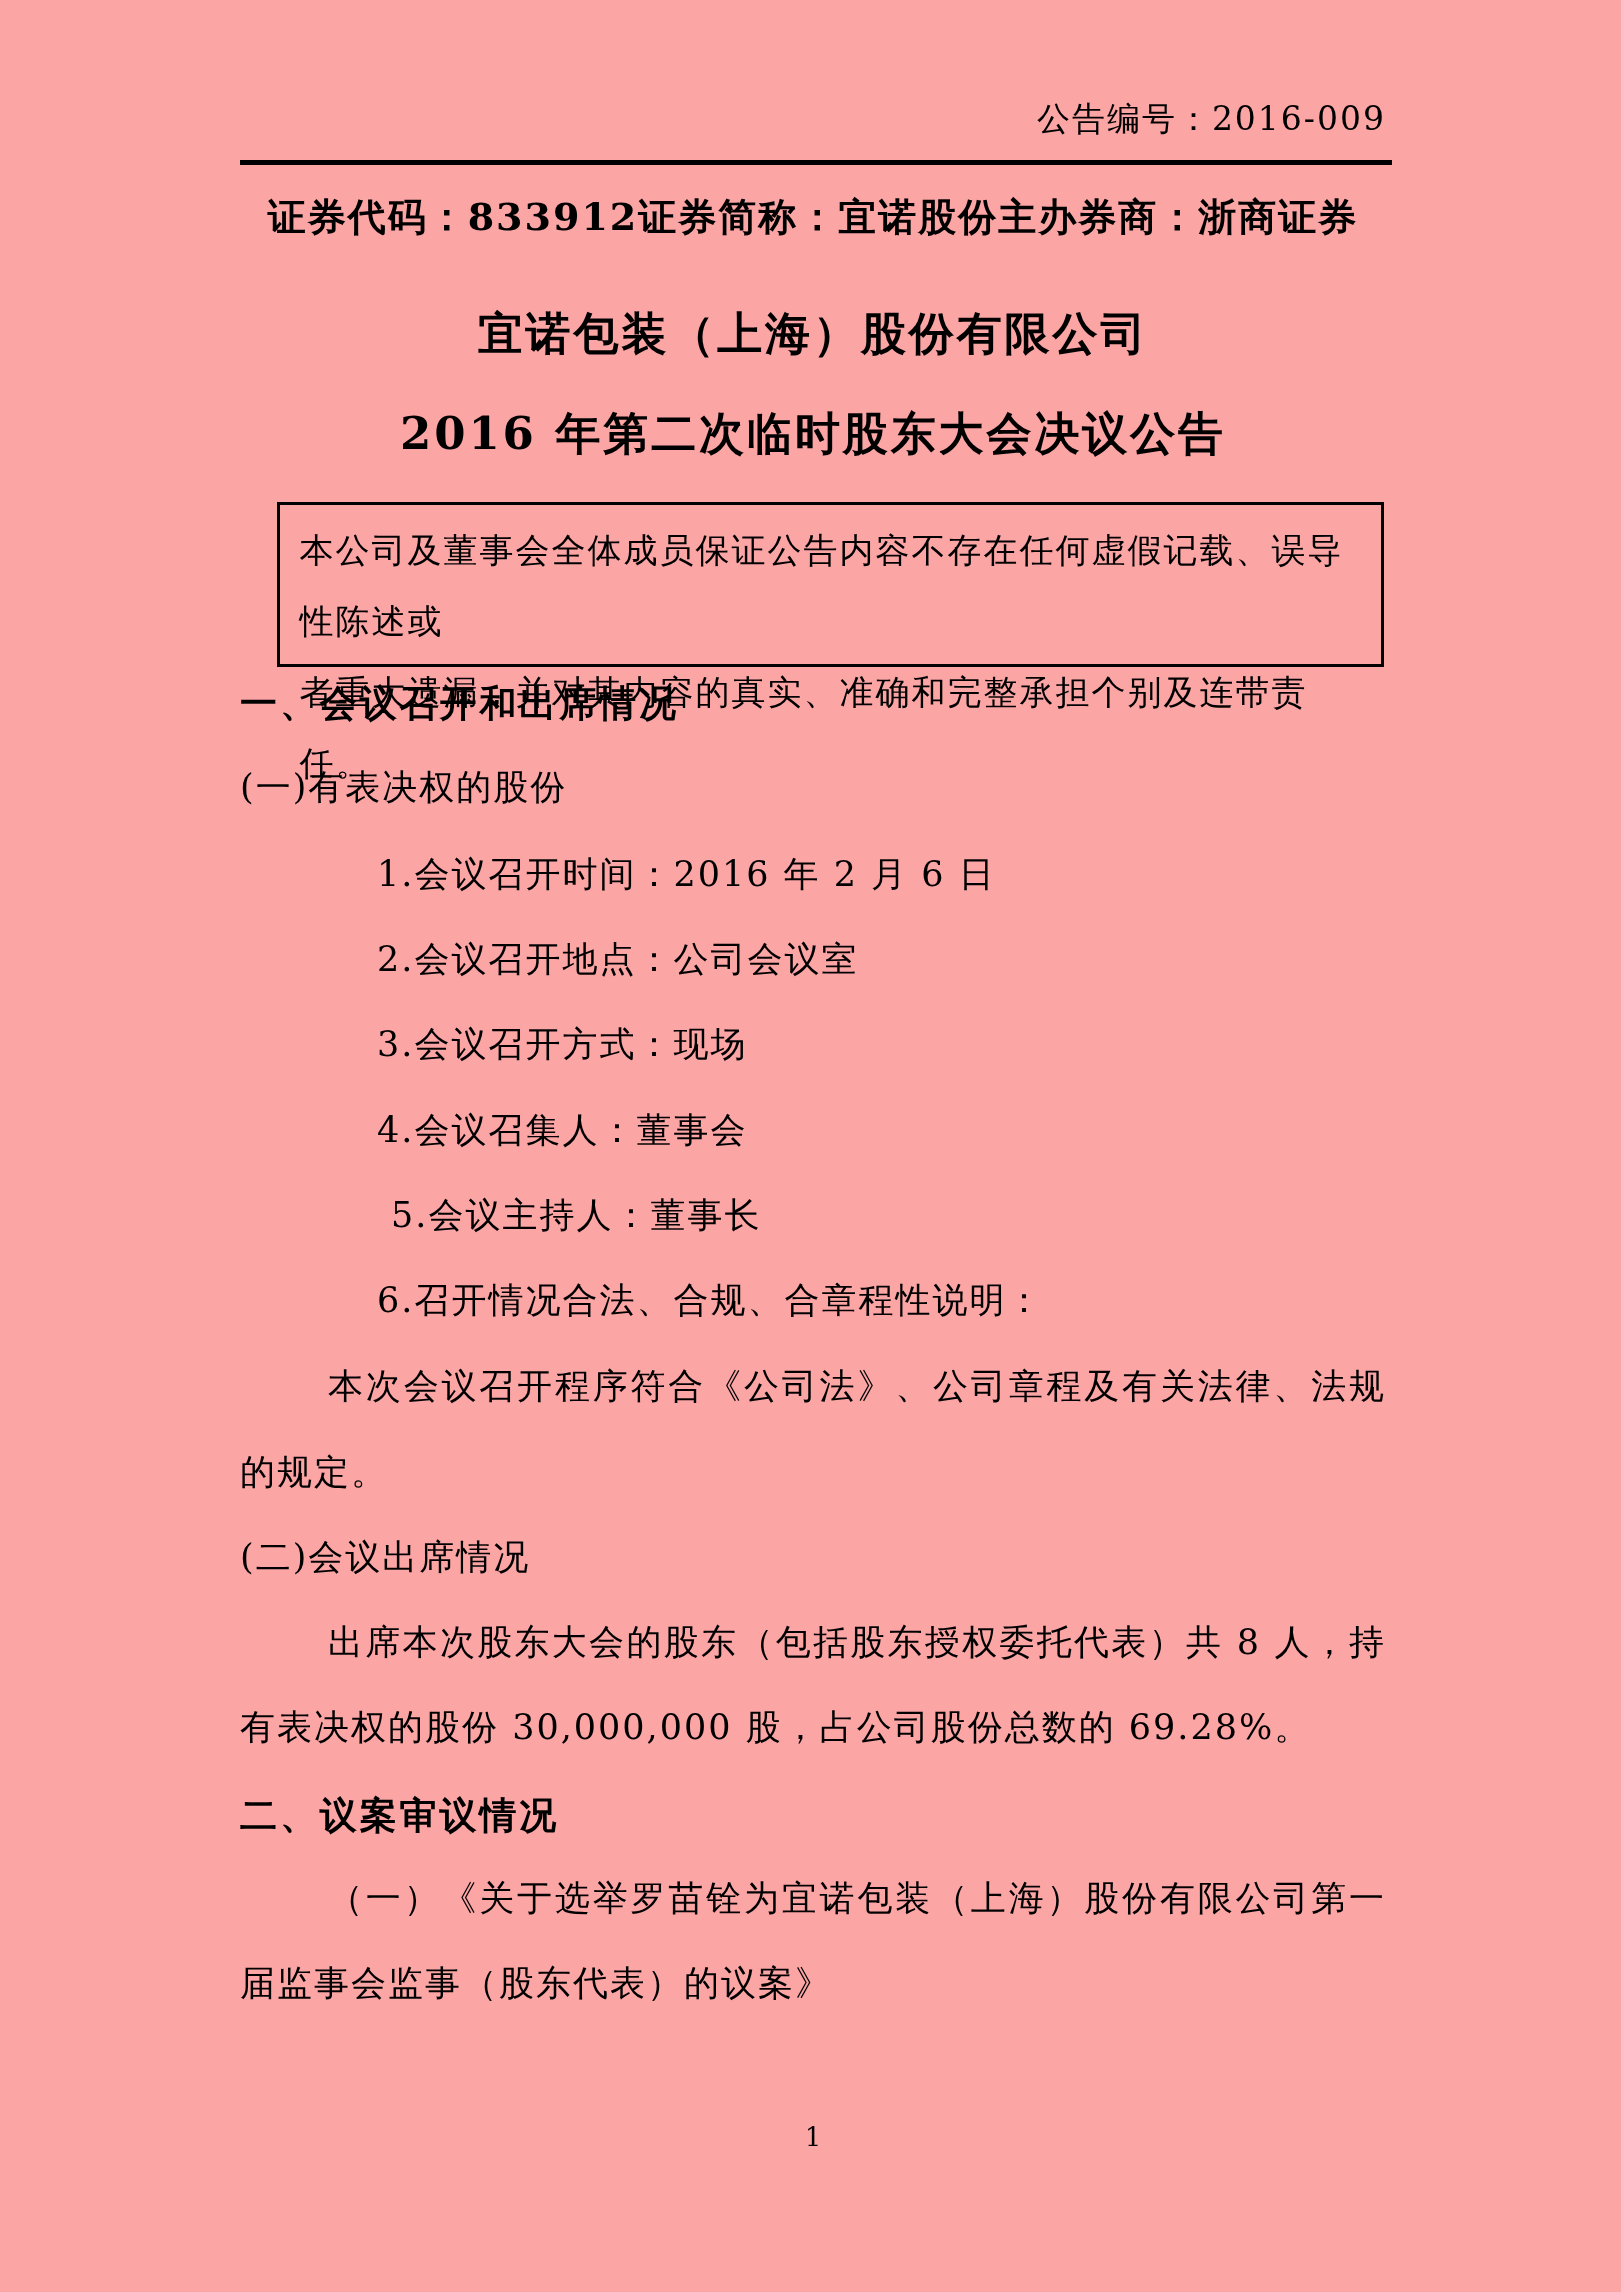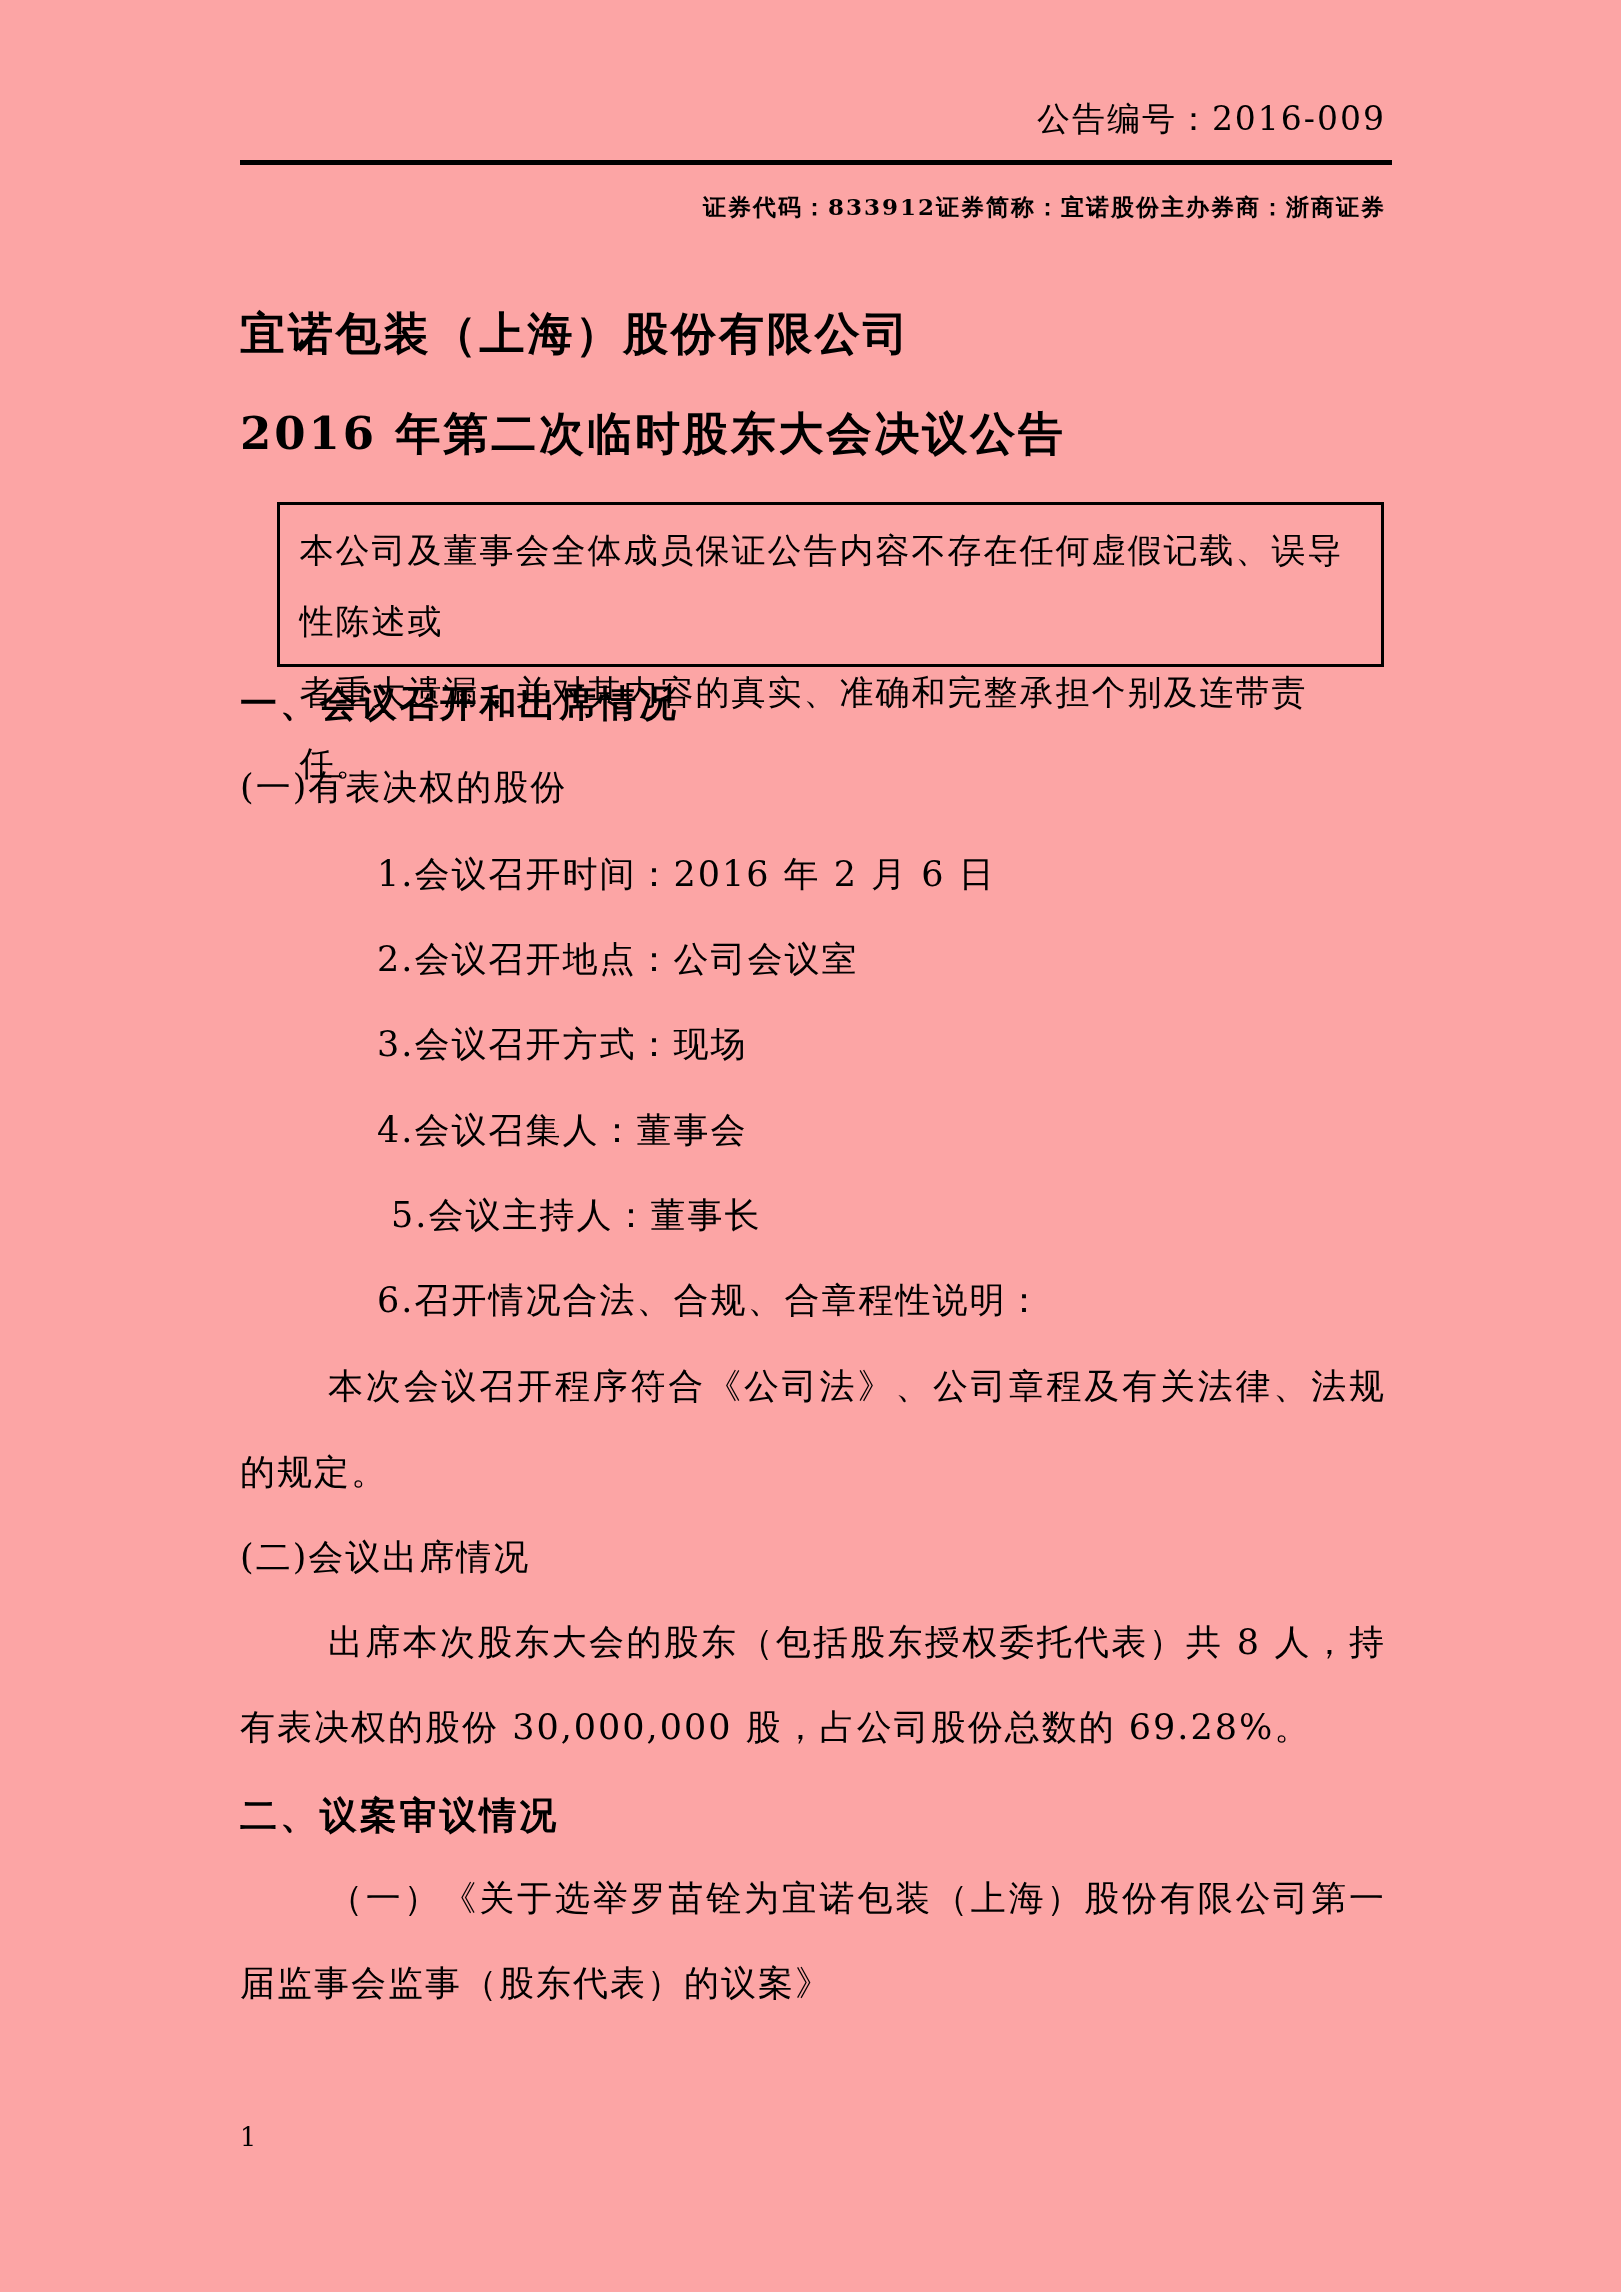--- a/index.html
+++ b/index.html
@@ -10,28 +10,28 @@
     background: #fca5a5;
     color: #000000;
     font-family: "DejaVu Serif", "Liberation Serif", serif;
     font-size: 35px;
     letter-spacing: 2px;
     overflow: hidden;
   }
   .abs { position: absolute; left: 240px; right: 235px; line-height: 1.25; }
   .b { font-weight: bold; }
   .right { text-align: right; }
-  .center { text-align: left; }
+  .center { text-align: center; }
   .fill { text-align: justify; text-align-last: justify; }
   .indent { text-indent: 88px; }
   #rule {
     position: absolute; left: 240px; right: 229px; top: 160px;
     height: 4.9px; background: #000000;
   }
-  #sec-row { display: flex; justify-content: flex-end; font-size: 23px; }
+  #sec-row { display: flex; justify-content: center; font-size: 38px; }
   #title1, #title2 { font-size: 45px; letter-spacing: 2.9px; }
   .h { font-size: 37px; letter-spacing: 2.9px; }
   #disclaimer-box {
     position: absolute; left: 277px; right: 237px; top: 502px;
     height: 149px; border: 3.9px solid #000000;
     padding: 9.8px 19.6px 0 19.6px;
     font-size: 34px; line-height: 71px;
   }
   .item { left: 377px; }
   #page-num { font-size: 25.5px; letter-spacing: 0; }

